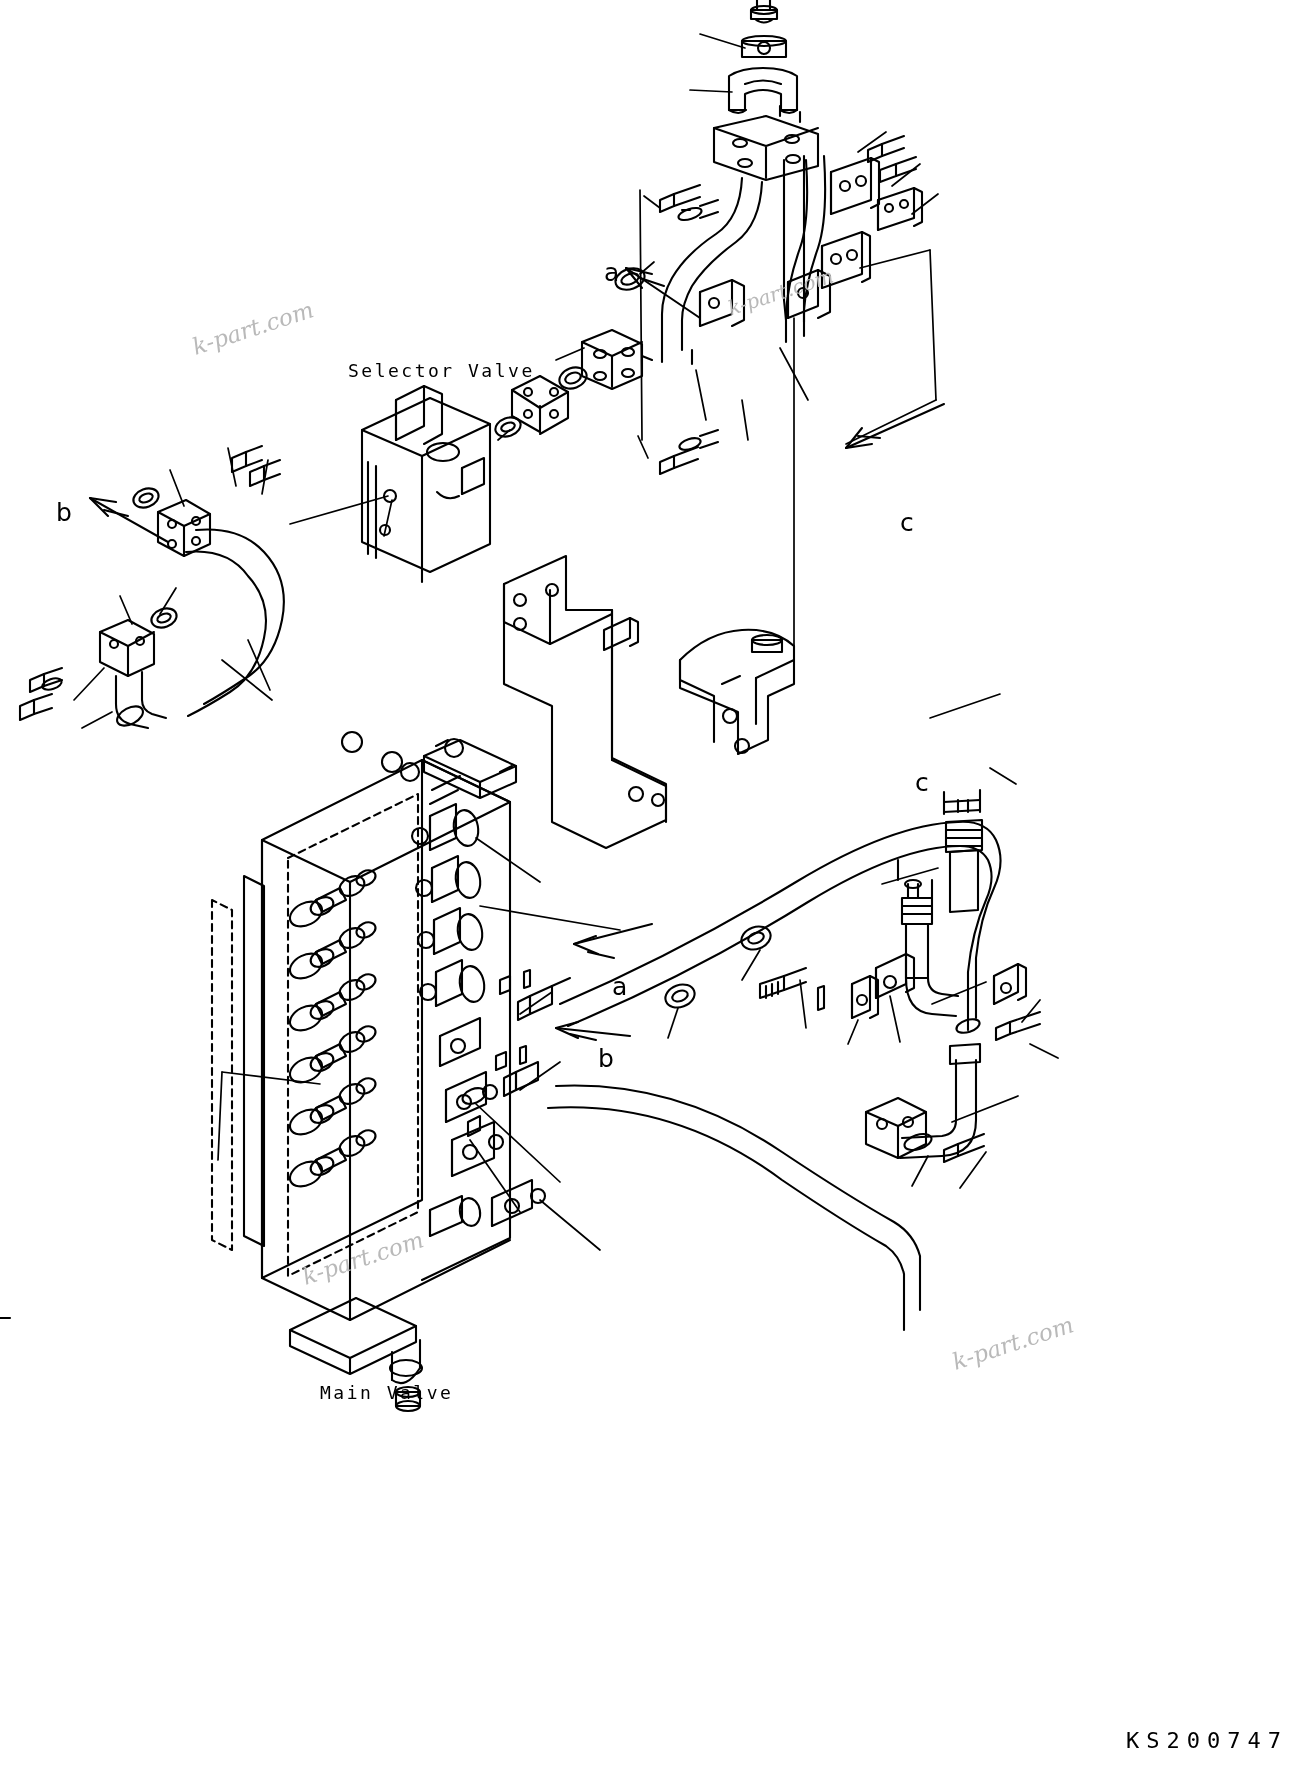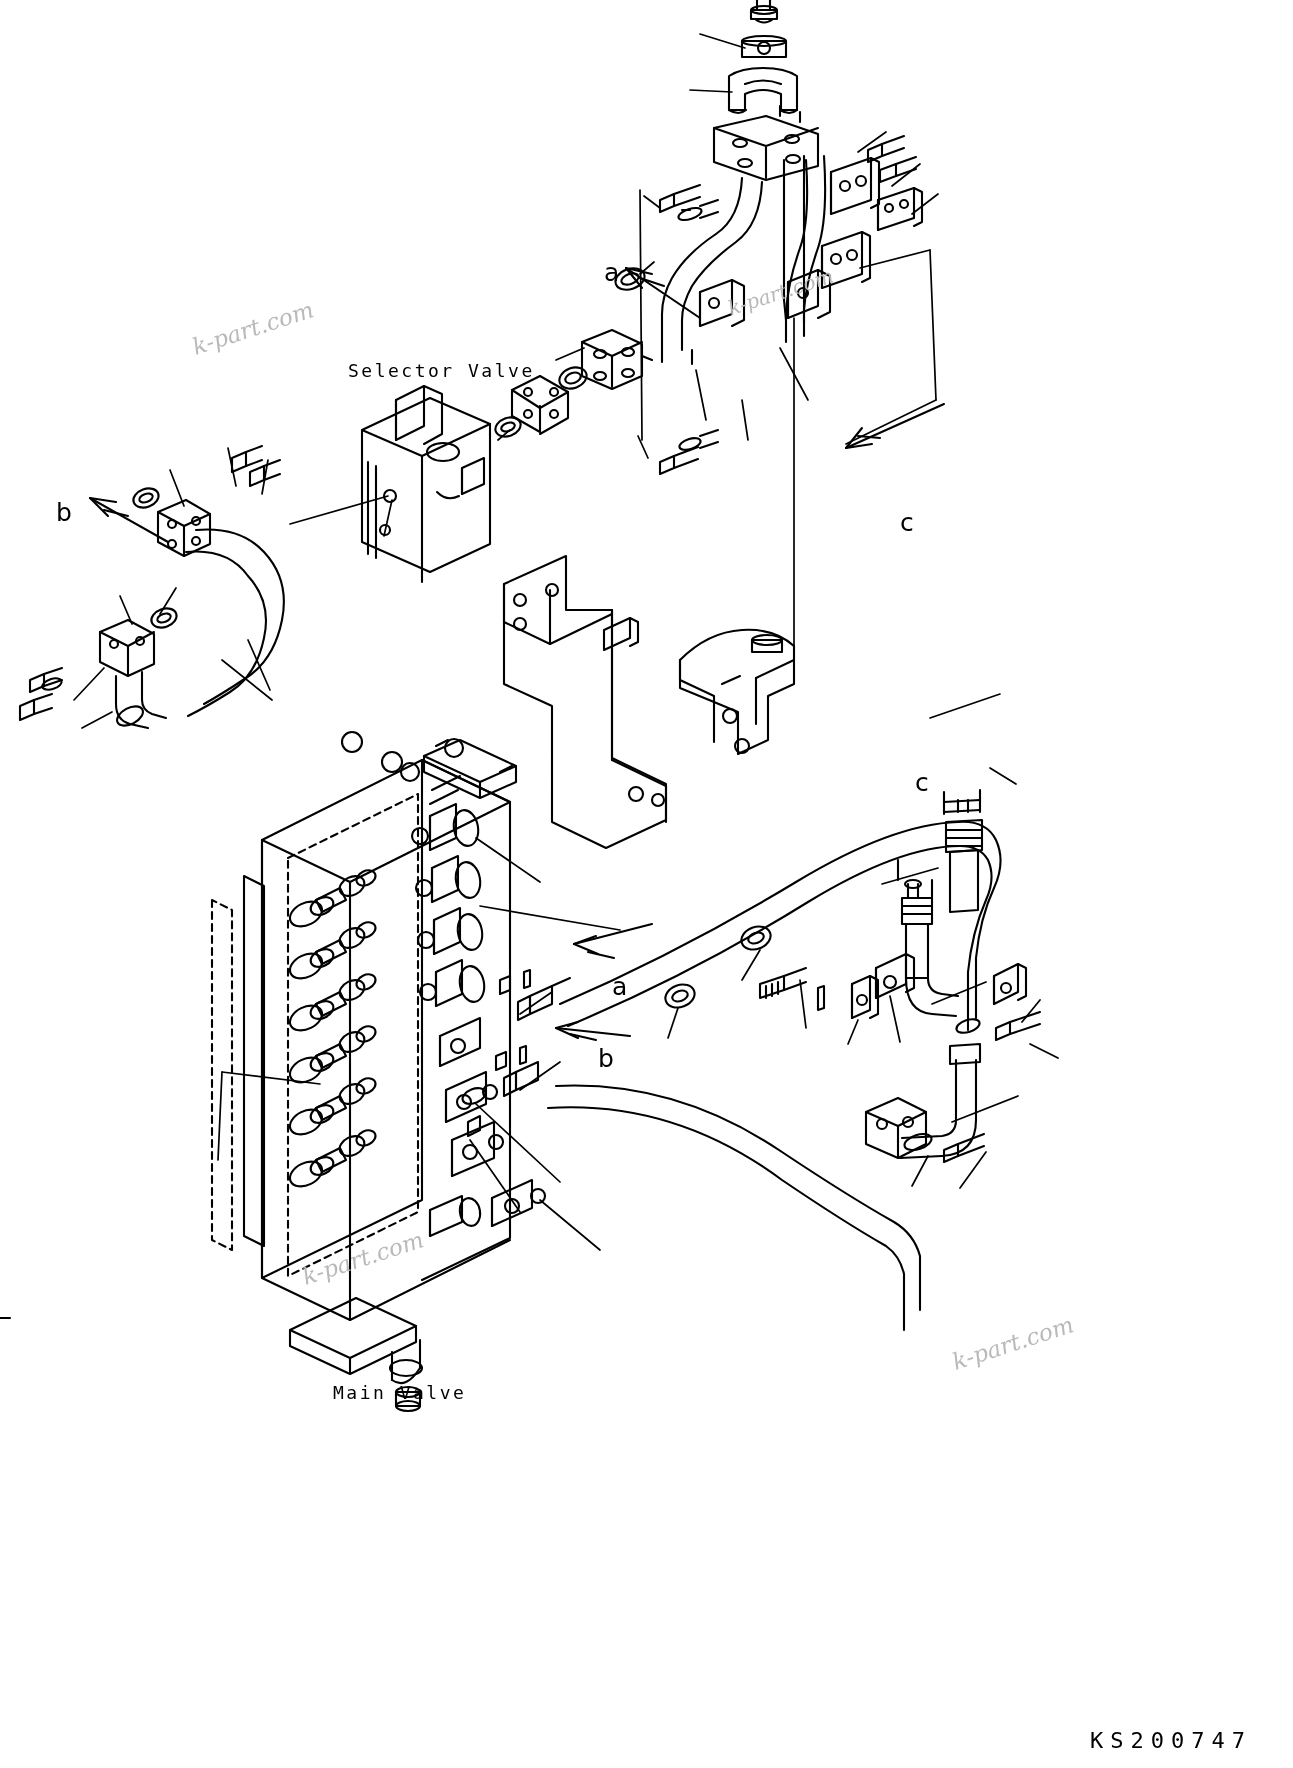--- a/index.html
+++ b/index.html
@@ -3,21 +3,21 @@
 <meta charset="utf-8">
 <style>
   html,body{margin:0;padding:0;background:#ffffff;}
   body{width:1293px;height:1768px;position:relative;overflow:hidden;
        font-family:"DejaVu Sans Mono","Liberation Mono",monospace;color:#000;}
   #sheet{position:absolute;left:0;top:0;width:1293px;height:1768px;}
   svg{position:absolute;left:0;top:0;}
   .lbl{position:absolute;white-space:pre;color:#000;}
   .section-title{font-size:18px;letter-spacing:2.5px;font-family:"DejaVu Sans Mono","Liberation Mono",monospace;}
   .callout{font-size:25px;font-family:"DejaVu Sans","Liberation Sans",sans-serif;font-weight:400;}
-  .partno{font-size:22px;letter-spacing:7px;font-family:"DejaVu Sans Mono","Liberation Mono",monospace;}
+  .partno{font-size:22px;letter-spacing:7px;font-family:"DejaVu Sans Mono","Liberation Mono",monospace;margin-left:36px;}
   .wm{position:absolute;color:#b9b9b9;font-style:italic;
       font-family:"DejaVu Serif","Liberation Serif",serif;
       font-size:23px;white-space:nowrap;user-select:none;}
 </style>
 </head>
 <body>
 
 <div id="sheet">
 
 <svg width="1293" height="1768" viewBox="0 0 1293 1768" fill="none" stroke="#000" stroke-width="2.1" stroke-linecap="round" stroke-linejoin="round">
@@ -549,21 +549,21 @@
     <path d="M960 1188 L986 1152"></path>
   </g>
 
   <g>
     <path d="M0 1318 l10 0"></path>
   </g>
 
 </svg>
 
 <div class="lbl section-title" style="left:348px;top:360px;">Selector Valve</div>
-<div class="lbl section-title" style="left:333px;top:1382px;">Main Valve</div>
+<div class="lbl section-title" style="left:320px;top:1382px;">Main Valve</div>
 
 <div class="lbl callout" style="left:604px;top:258px;">a</div>
 <div class="lbl callout" style="left:56px;top:498px;">b</div>
 <div class="lbl callout" style="left:900px;top:508px;">c</div>
 <div class="lbl callout" style="left:915px;top:768px;">c</div>
 <div class="lbl callout" style="left:612px;top:972px;">a</div>
 <div class="lbl callout" style="left:598px;top:1044px;">b</div>
 
 <div class="wm" style="left:190px;top:315px;transform:rotate(-18deg);font-size:23px;">k-part.com</div>
 <div class="wm" style="left:726px;top:280px;transform:rotate(-18deg);font-size:20px;">k-part.com</div>

